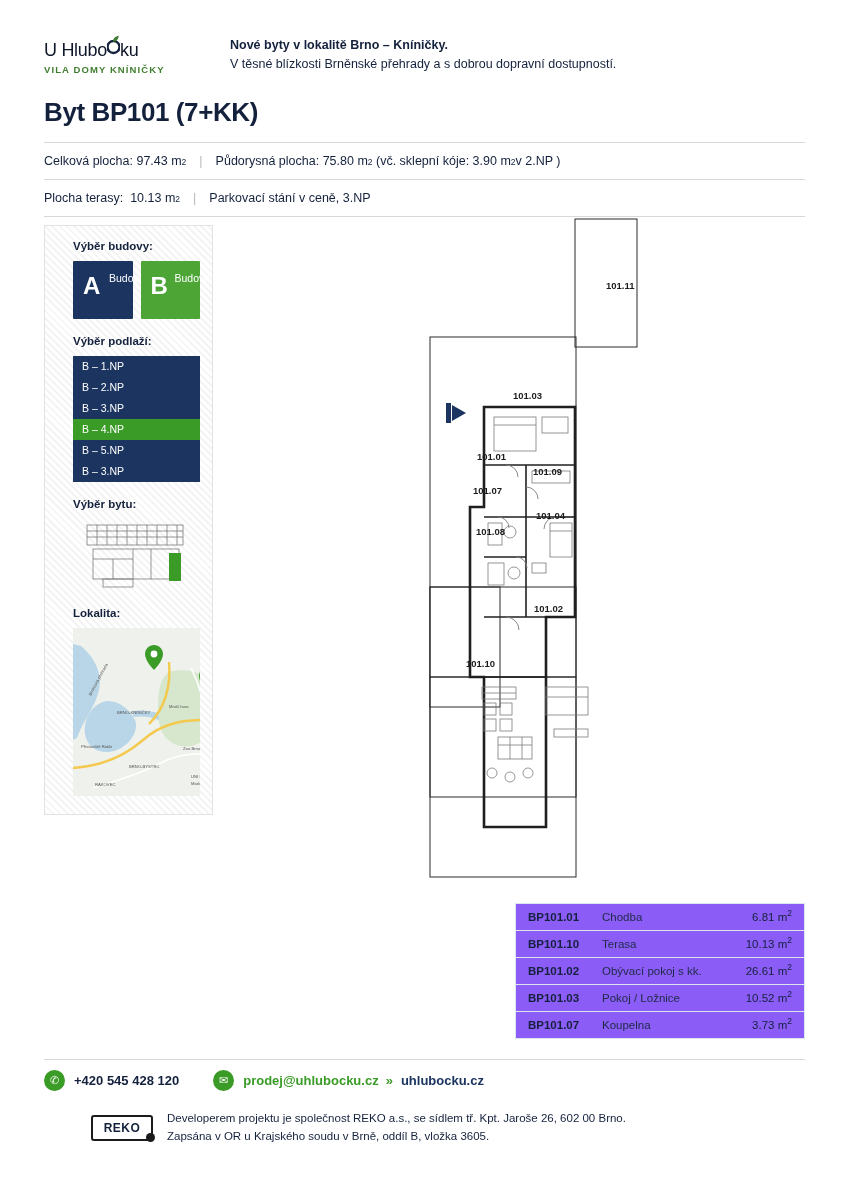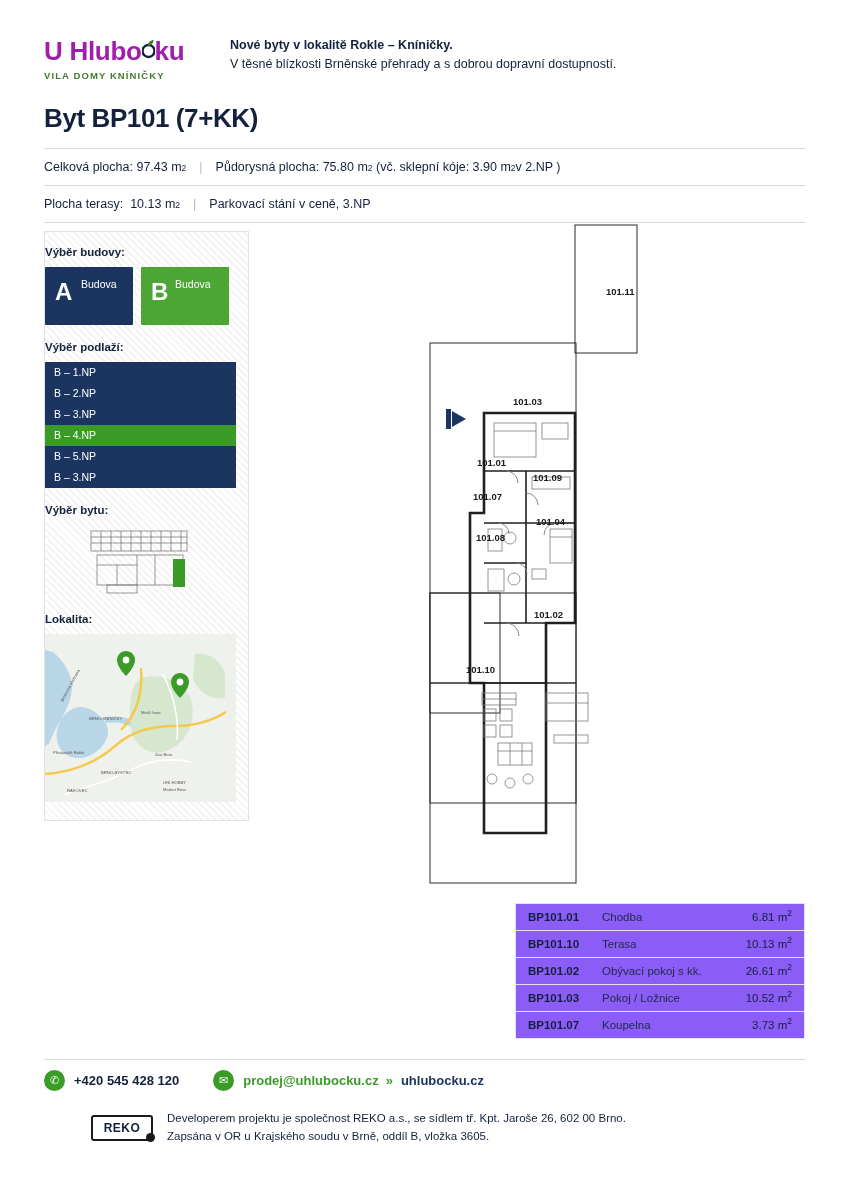--- a/index.html
+++ b/index.html
@@ -9,22 +9,22 @@
     font-family: "Liberation Sans", sans-serif;
     color: #14213d;
     overflow: hidden;
   }
   .page { position: relative; width: 849px; height: 1200px; }
 
   
   .header { display: flex; align-items: flex-start; padding: 28px 44px 0 44px; }
   .logo-wrap { width: 186px; flex: 0 0 186px; padding-top: 8px; }
   .logo-main {
-    font-size: 26px; font-weight: bold; letter-spacing: -0.3px;
-    color: #a21caf; white-space: nowrap; position: relative;
+    font-size: 18px; font-weight: normal; letter-spacing: -0.3px;
+    color: #0f172a; white-space: nowrap; position: relative;
   }
   .logo-main .leaf {
     display: inline-block; position: relative; top: -1px;
   }
   .logo-sub {
     font-size: 9.5px; font-weight: bold; letter-spacing: 1.1px;
     color: #3f7d2f; margin-top: 3px; white-space: nowrap;
   }
   .header-text { padding-top: 10px; }
   .header-text .l1 { font-size: 12.5px; font-weight: bold; color: #14213d; margin-bottom: 5px; }
@@ -41,25 +41,25 @@
     padding: 11px 44px 11px 44px;
     font-size: 12.5px; color: #14213d;
     display: flex; align-items: baseline;
   }
   .info-row .sep { color: #b9b9b9; margin: 0 13px; }
   sup { font-size: 8.5px; vertical-align: super; line-height: 0; }
 
   
   .content { position: relative; }
   .left-panel {
-    position: absolute; left: 44px; top: 8px; width: 205px;
+    position: absolute; left: 44px; top: 8px; width: 169px;
     border: 1px solid #e2e2e2;
     background:
       repeating-linear-gradient(45deg, #f4f4f4 0 2px, #ffffff 2px 5px);
-    padding: 14px 12px 18px 0;
+    padding: 14px 12px 18px 28px;
   }
   .panel-label { font-size: 11.5px; font-weight: bold; margin-bottom: 9px; }
   .bld-row { display: flex; gap: 8px; margin-bottom: 16px; }
   .bld {
     width: 88px; height: 58px; position: relative; color: #fff;
     border-radius: 1px;
   }
   .bld.a { background: #1b3460; }
   .bld.b { background: #4ca535; }
   .bld .letter {
@@ -150,21 +150,21 @@
     <div class="logo-wrap">
       <div class="logo-main">
         <span>U Hlubo</span><span class="leaf"><svg width="13" height="20" viewBox="0 0 13 20">
               <circle cx="6.5" cy="12" r="6" fill="none" stroke="#14213d" stroke-width="2.4"></circle>
               <path d="M6 6.6 C6 3.4 8.6 1.2 11.6 0.8 C11.8 3.8 9.6 6.3 6.6 6.8 Z" fill="#3f7d2f"></path>
             </svg></span><span>ku</span>
       </div>
       <div class="logo-sub">VILA DOMY KNÍNIČKY</div>
     </div>
     <div class="header-text">
-      <div class="l1">Nové byty v lokalitě Rokle – Kníničky.</div>
+      <div class="l1">Nové byty v lokalitě Brno – Kníničky.</div>
       <div class="l2">V těsné blízkosti Brněnské přehrady a s dobrou dopravní dostupností.</div>
     </div>
   </div>
 
   <div class="title">Byt BP101 (7+KK)</div>
   <div class="rule"></div>
 
   <div class="info-row">
     <span>Celková plocha:</span>&nbsp;
     <span>97.43 m</span><sup>2</sup>

